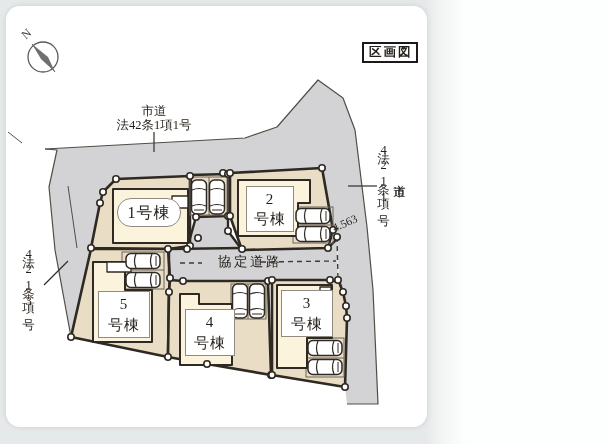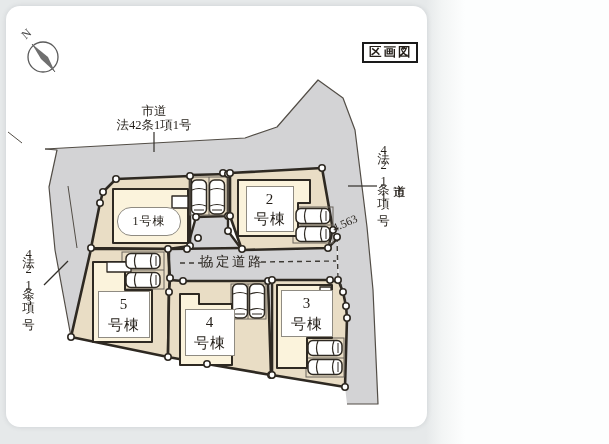--- a/index.html
+++ b/index.html
@@ -17,28 +17,28 @@
   .vtxt{
     position:absolute;writing-mode:vertical-rl;text-orientation:upright;
     font-size:12.5px;letter-spacing:1px;line-height:1;
   }
   #title-badge{
     position:absolute;left:362px;top:8px;background:#fff;border:2px solid #1a1a1a;
     font-family:"Liberation Sans","DejaVu Sans",sans-serif;font-weight:bold;
     font-size:12.5px;letter-spacing:2px;padding:1px 3px 2px 5px;margin-top:34px;
   }
   #top-road-label{left:105px;top:104px;width:98px;text-align:center;font-size:12.5px;}
-  #agreement-label{left:200px;top:254px;font-size:13.5px;letter-spacing:2.5px;}
+  #agreement-label{left:218px;top:254px;font-size:13.5px;letter-spacing:2.5px;}
   #dim-label{left:332px;top:217px;font-size:11.5px;transform:rotate(-24deg);}
   .lot-label{
     position:absolute;background:#fff;border:1px solid #8f8b82;
     display:flex;align-items:center;justify-content:center;text-align:center;
     white-space:pre-line;letter-spacing:1px;line-height:1.35;font-size:15px;
   }
-  #lot1-label{left:117px;top:207px;width:62px;height:27px;font-size:12px;border-radius:14px;}
+  #lot1-label{left:117px;top:198px;width:62px;height:27px;font-size:16px;border-radius:14px;}
   #lot2-label{left:246px;top:186px;width:46px;height:44px;}
   #lot3-label{left:281px;top:290px;width:50px;height:45px;}
   #lot4-label{left:185px;top:309px;width:48px;height:45px;}
   #lot5-label{left:98px;top:291px;width:50px;height:45px;}
 </style>
 </head>
 <body>
 
 <div id="stage">
   <div id="card"></div>

